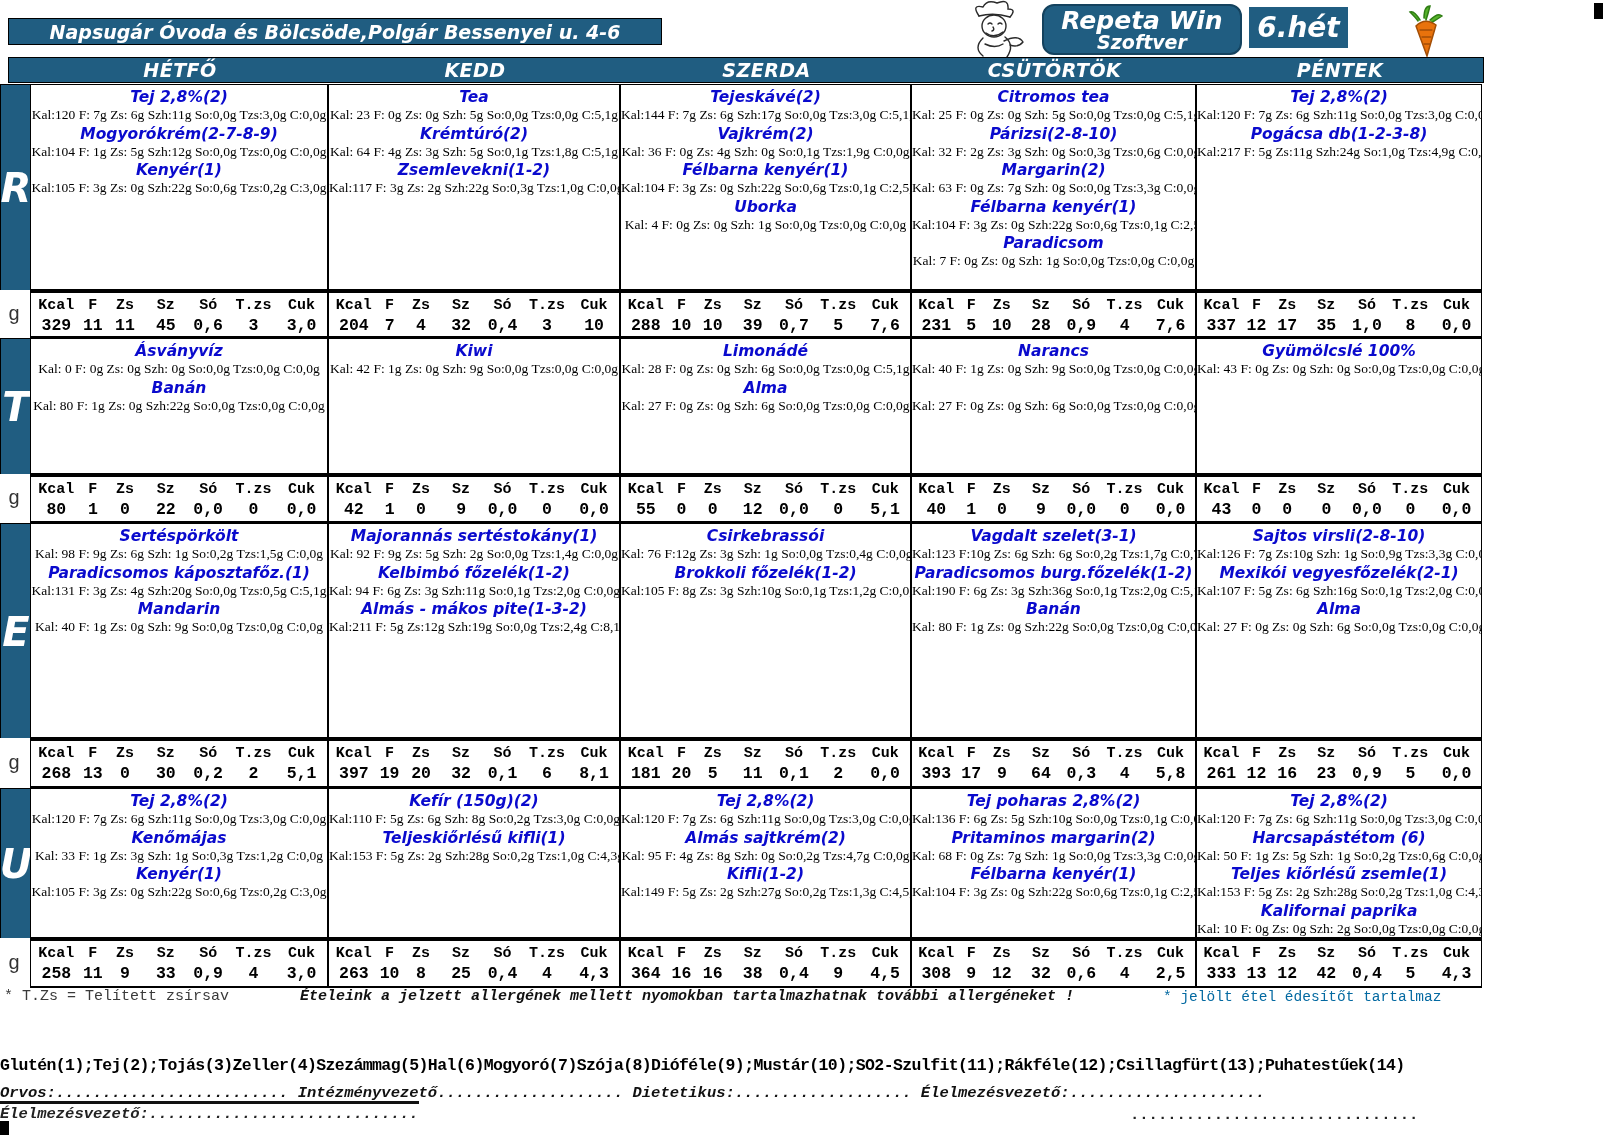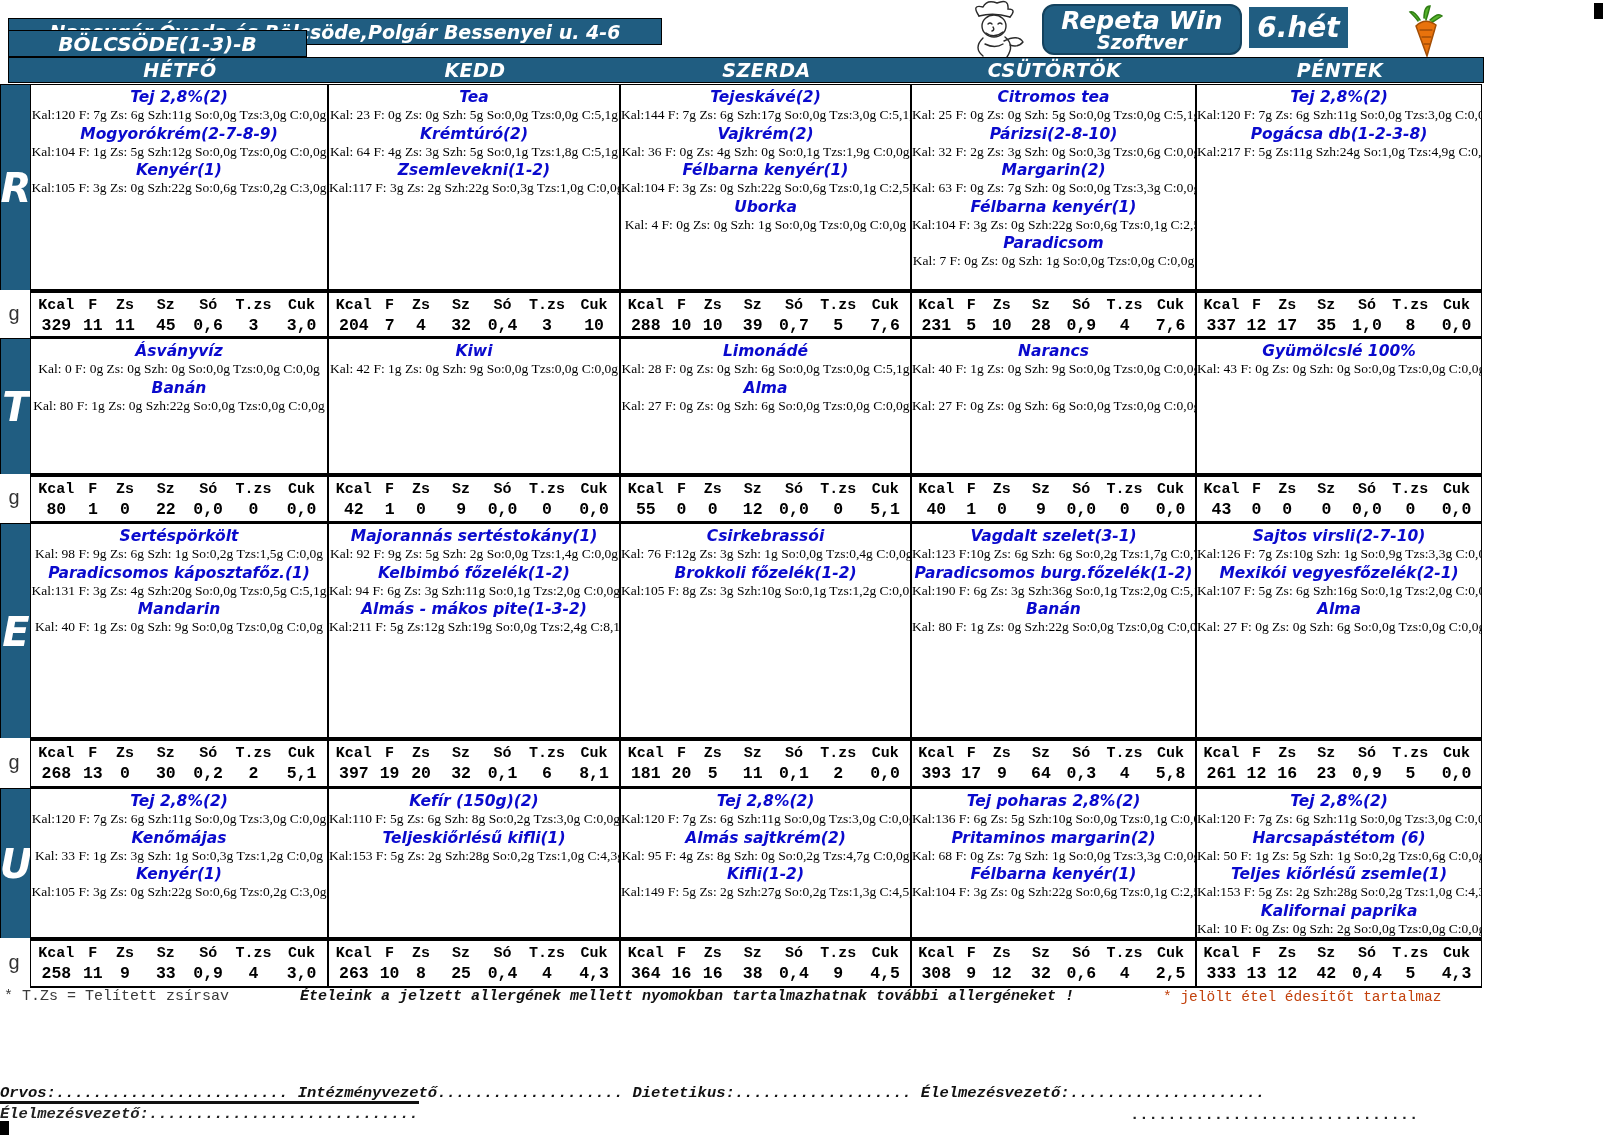--- a/index.html
+++ b/index.html
@@ -46,38 +46,35 @@
   .g-cell{position:absolute;background:#fff;border:1.5px solid #000;border-top:3px solid #000;
        border-bottom:2.5px solid #000;box-sizing:border-box;padding:3px 2px 0 2px;overflow:hidden;}
   .g-line{display:flex;}
   .g-col{flex:0 0 auto;text-align:center;font-family:"Liberation Mono",monospace;font-weight:bold;}
   .g-head .g-col{font-size:15px;line-height:19px;}
   .g-vals .g-col{font-size:16.5px;line-height:22px;}
   
   .fnote{position:absolute;font-family:"Liberation Mono",monospace;white-space:nowrap;}
   #note-tzs{left:4px;top:988px;font-size:15px;color:#3a3a3a;}
   #note-warning{left:300px;top:988px;font-size:15px;font-weight:bold;font-style:italic;color:#111;}
-  #note-sweet{left:1163px;top:989px;font-size:14.5px;color:#c2410c;}
+  #note-sweet{left:1163px;top:989px;font-size:14.5px;color:#0369a1;}
   #allergens{left:0px;top:1056px;font-size:16.5px;font-weight:bold;color:#000;letter-spacing:-0.6px;}
   #signatures{left:0px;top:1084px;font-size:15.5px;font-weight:bold;font-style:italic;color:#111;}
   #sig-overlap{left:0px;top:1101px;font-size:15.5px;font-weight:bold;font-style:italic;color:#222;
        border-top:3px solid #111;padding-top:1px;}
   #sig-dots{left:1130px;top:1106px;font-size:15.5px;font-weight:bold;color:#222;}
   #blk{position:absolute;left:0;top:1121px;width:9px;height:14px;background:#000;}
 </style>
 </head>
 <body>
 
 <div id="page">
 
   <div class="bar" id="bar-school">
     <span>Napsugár Óvoda és Bölcsöde,Polgár Bessenyei u. 4-6</span>
-  </div>
-  <div class="bar" id="bar-group">
-    <span>BÖLCSÖDE(1-3)-B</span>
   </div>
 
 
   <div id="chef">
     <svg width="80" height="58" viewBox="0 0 80 58">
       <g fill="none" stroke="#2a2a2a" stroke-width="1.4" stroke-linecap="round">
         <path d="M24 16 Q16 4 28 7 Q32 -1 42 3 Q54 -2 53 9 Q62 9 55 17"></path>
         <path d="M24 16 Q39 12 55 17"></path>
         <ellipse cx="39" cy="26" rx="12" ry="11"></ellipse>
         <path d="M33 24 q2 -2 4 0 M43 24 q2 -2 4 0"></path>
@@ -217,21 +214,21 @@
       </div>
       <div class="meal-cell" style="left: 911px; top: 523px; width: 285px; height: 215px;">
         <div class="item-title">Vagdalt szelet(3-1)</div>
         <div class="item-info">Kal:123 F:10g Zs: 6g Szh: 6g So:0,2g Tzs:1,7g C:0,7g</div>
         <div class="item-title">Paradicsomos burg.főzelék(1-2)</div>
         <div class="item-info">Kal:190 F: 6g Zs: 3g Szh:36g So:0,1g Tzs:2,0g C:5,1g</div>
         <div class="item-title">Banán</div>
         <div class="item-info">Kal: 80 F: 1g Zs: 0g Szh:22g So:0,0g Tzs:0,0g C:0,0g</div>
       </div>
       <div class="meal-cell" style="left: 1196px; top: 523px; width: 286px; height: 215px;">
-        <div class="item-title">Sajtos virsli(2-7-10)</div>
+        <div class="item-title">Sajtos virsli(2-8-10)</div>
         <div class="item-info">Kal:126 F: 7g Zs:10g Szh: 1g So:0,9g Tzs:3,3g C:0,0g</div>
         <div class="item-title">Mexikói vegyesfőzelék(2-1)</div>
         <div class="item-info">Kal:107 F: 5g Zs: 6g Szh:16g So:0,1g Tzs:2,0g C:0,0g</div>
         <div class="item-title">Alma</div>
         <div class="item-info">Kal: 27 F: 0g Zs: 0g Szh: 6g So:0,0g Tzs:0,0g C:0,0g</div>
       </div>
       <div class="gutter" style="top: 788px; height: 150px;">U</div>
       <div class="meal-cell" style="left: 30px; top: 788px; width: 298px; height: 150px;">
         <div class="item-title">Tej 2,8%(2)</div>
         <div class="item-info">Kal:120 F: 7g Zs: 6g Szh:11g So:0,0g Tzs:3,0g C:0,0g</div>
@@ -674,18 +671,19 @@
           <div class="g-col" style="width: 14%;">0,4</div>
           <div class="g-col" style="width: 17%;">5</div>
           <div class="g-col" style="width: 16%;">4,3</div>
         </div>
       </div>
     </div>
 
   <div class="fnote" id="note-tzs">* T.Zs = Telített zsírsav</div>
   <div class="fnote" id="note-warning">Ételeink a jelzett allergének mellett nyomokban tartalmazhatnak további allergéneket !</div>
   <div class="fnote" id="note-sweet">* jelölt étel édesítőt tartalmaz</div>
+  <div class="fnote" id="allergens">Glutén(1);Tej(2);Tojás(3)Zeller(4)Szezámmag(5)Hal(6)Mogyoró(7)Szója(8)Dióféle(9);Mustár(10);SO2-Szulfit(11);Rákféle(12);Csillagfürt(13);Puhatestűek(14)</div>
   <div class="fnote" id="signatures">Orvos:......................... Intézményvezető.................... Dietetikus:................... Élelmezésvezető:.....................</div>
   <div class="fnote" id="sig-overlap">Élelmezésvezető:.............................</div>
   <div class="fnote" id="sig-dots">...............................</div>
   <div id="blk"></div>
 
 </div>
 
 </body></html>

